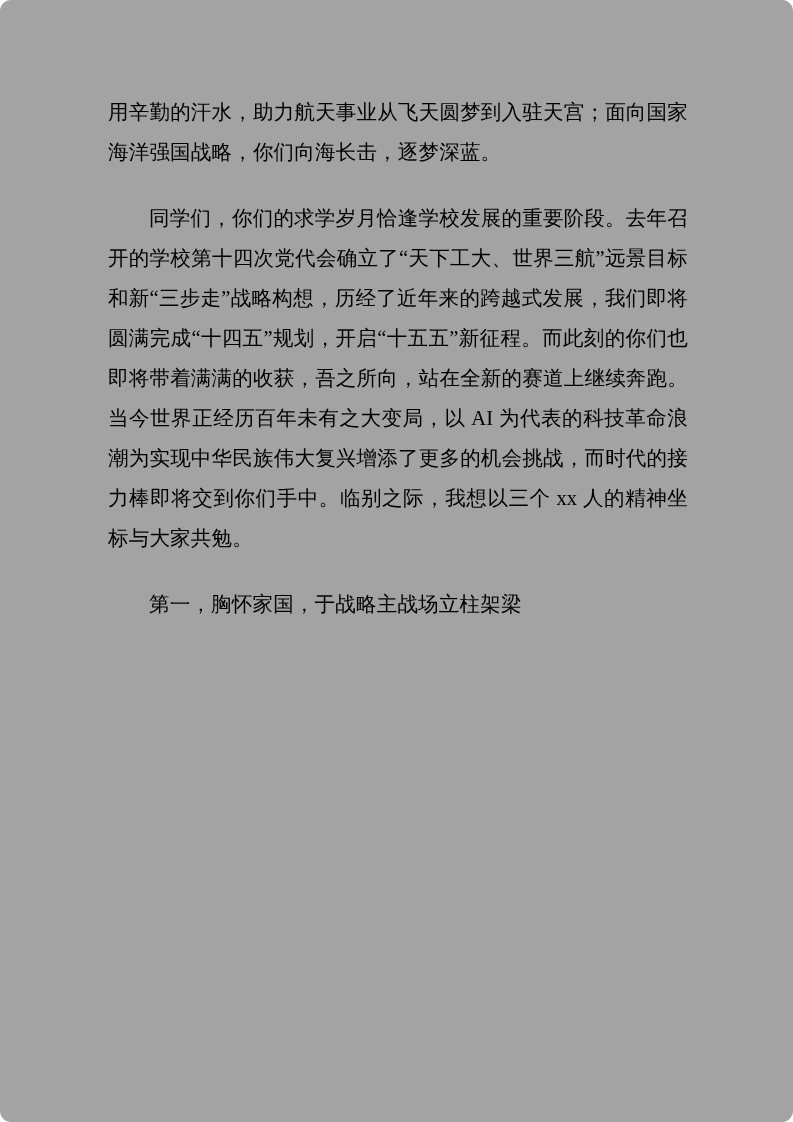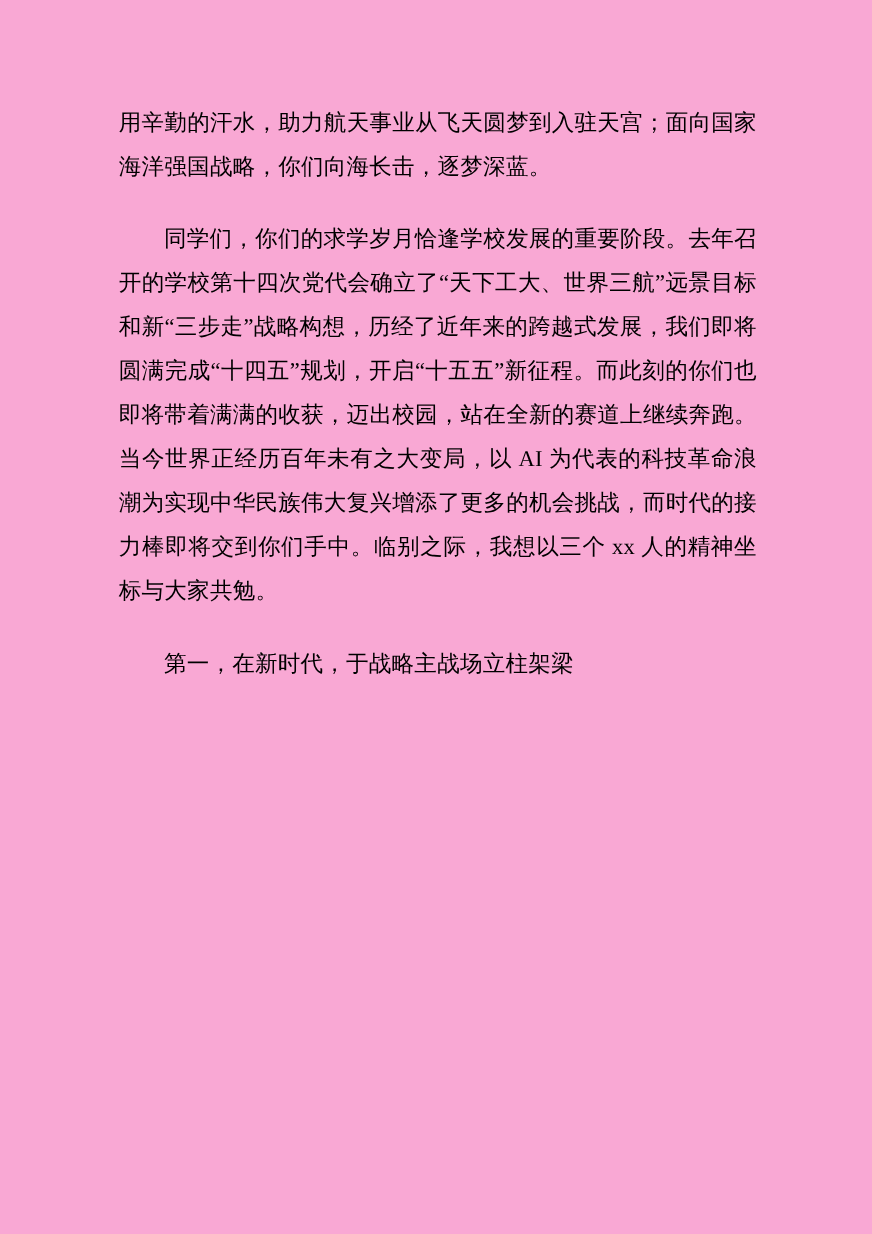--- a/index.html
+++ b/index.html
@@ -11,23 +11,24 @@
     width: 793px;
     height: 1122px;
     font-family: "Liberation Serif", "DejaVu Serif", serif;
     color: #000000;
     overflow: hidden;
   }
   .page {
     position: relative;
     width: 793px;
     height: 1122px;
-    background: #f9a8d4;
+    background: #a3a3a3;
     box-sizing: border-box;
     padding: 92px 108px 60px 108px;
+    border-radius: 11px;
   }
   .doc-body {
     width: 580px;
   }
   p.para {
     margin: 0 0 26px 0;
     font-size: 20.5px;
     line-height: 40px;
     text-align: justify;
     text-justify: inter-ideograph;
@@ -40,16 +41,16 @@
   p.para:last-child {
     margin-bottom: 0;
   }
 </style>
 </head>
 <body>
 
 <div class="page">
   <div class="doc-body">
     <p class="para">用辛勤的汗水，助力航天事业从飞天圆梦到入驻天宫；面向国家海洋强国战略，你们向海长击，逐梦深蓝。</p>
-    <p class="para indent">同学们，你们的求学岁月恰逢学校发展的重要阶段。去年召开的学校第十四次党代会确立了“天下工大、世界三航”远景目标和新“三步走”战略构想，历经了近年来的跨越式发展，我们即将圆满完成“十四五”规划，开启“十五五”新征程。而此刻的你们也即将带着满满的收获，迈出校园，站在全新的赛道上继续奔跑。当今世界正经历百年未有之大变局，以 AI 为代表的科技革命浪潮为实现中华民族伟大复兴增添了更多的机会挑战，而时代的接力棒即将交到你们手中。临别之际，我想以三个 xx 人的精神坐标与大家共勉。</p>
-    <p class="para indent">第一，在新时代，于战略主战场立柱架梁</p>
+    <p class="para indent">同学们，你们的求学岁月恰逢学校发展的重要阶段。去年召开的学校第十四次党代会确立了“天下工大、世界三航”远景目标和新“三步走”战略构想，历经了近年来的跨越式发展，我们即将圆满完成“十四五”规划，开启“十五五”新征程。而此刻的你们也即将带着满满的收获，吾之所向，站在全新的赛道上继续奔跑。当今世界正经历百年未有之大变局，以 AI 为代表的科技革命浪潮为实现中华民族伟大复兴增添了更多的机会挑战，而时代的接力棒即将交到你们手中。临别之际，我想以三个 xx 人的精神坐标与大家共勉。</p>
+    <p class="para indent">第一，胸怀家国，于战略主战场立柱架梁</p>
   </div>
 </div>
 
 </body></html>

